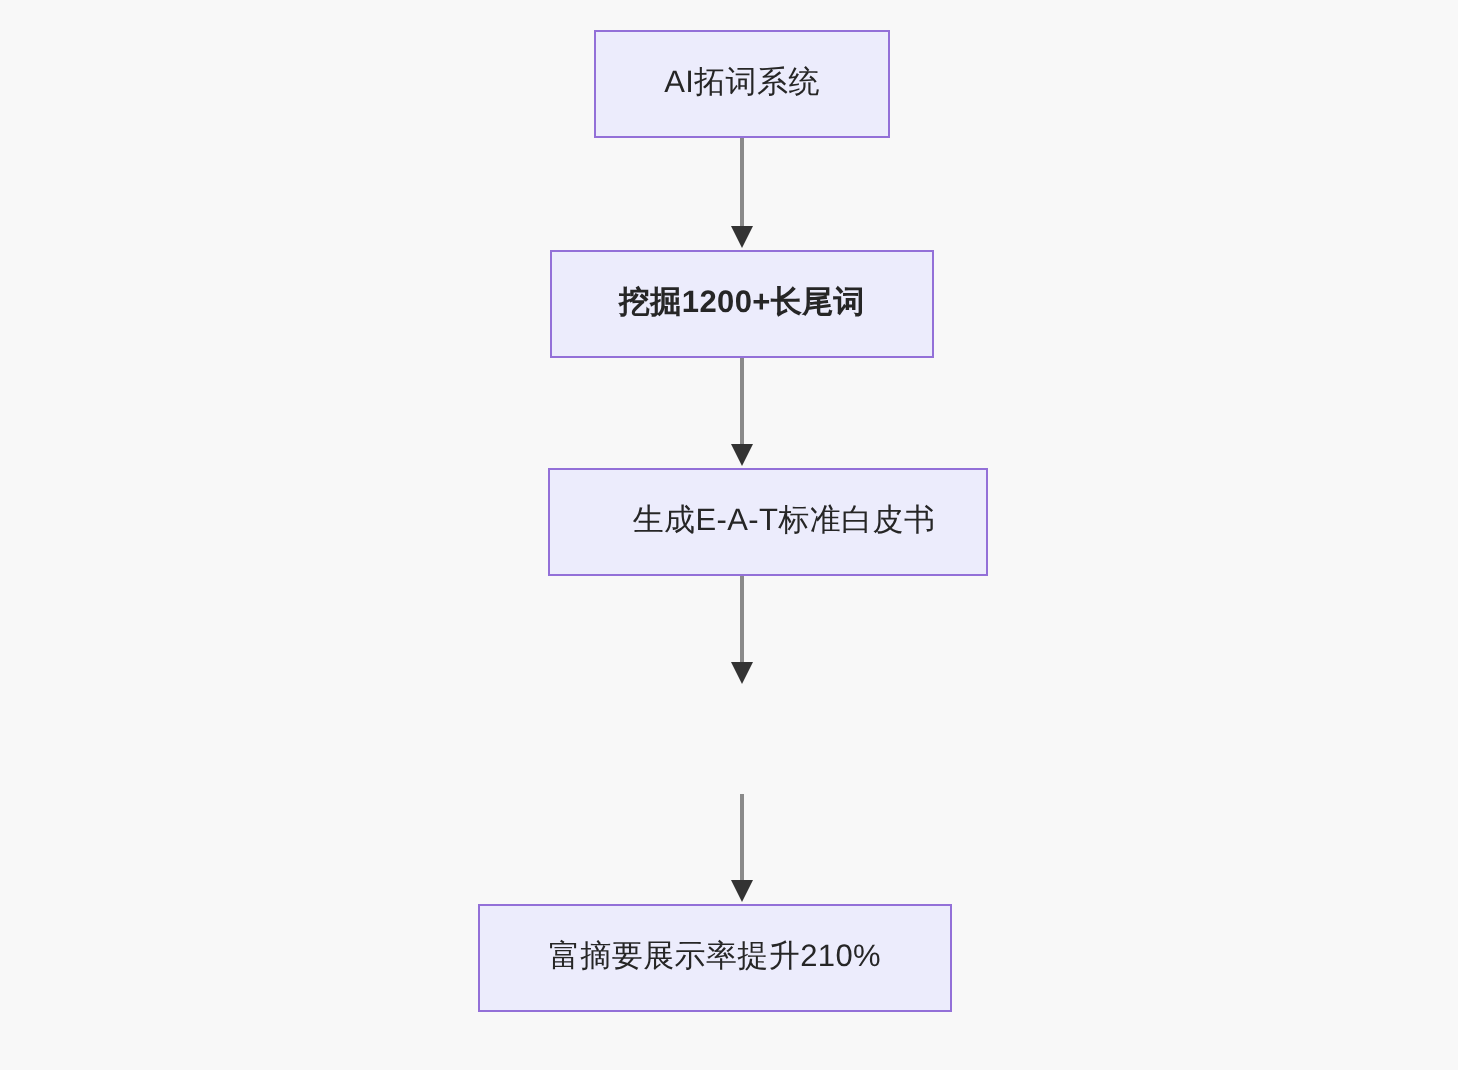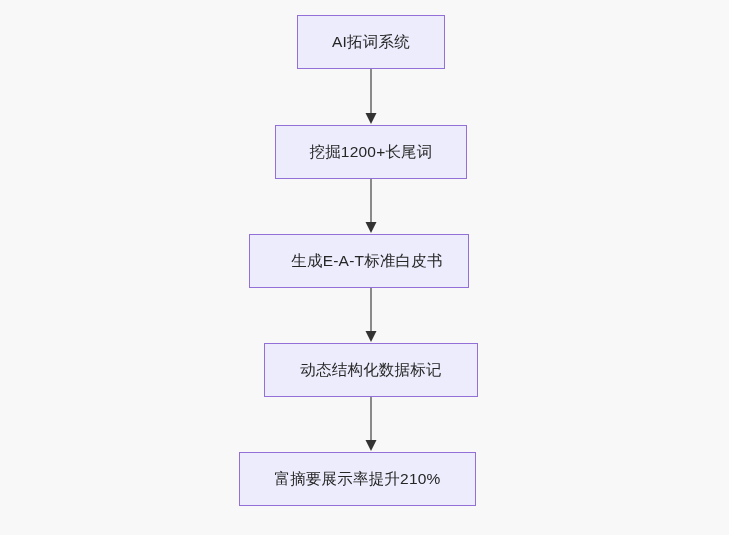--- a/index.html
+++ b/index.html
@@ -34,22 +34,22 @@
     white-space: nowrap;
   }
 
   .node-label {
     display: block;
     text-align: center;
   }
 
   
   #node-1 { left: 297px; top: 15px;  width: 148px; }
-  #node-2 { left: 275px; top: 125px; width: 192px; }
-  #node-3 { left: 249px; top: 234px; width: 220px; padding-left: 16px; }
+  #node-2 { left: 275px; top: 125px; width: 192px; font-weight: bold; }
+  #node-3 { left: 274px; top: 234px; width: 220px; padding-left: 16px; }
   #node-4 { left: 264px; top: 343px; width: 214px; }
   #node-5 { left: 239px; top: 452px; width: 237px; }
 
   .edge {
     position: absolute;
     left: 0;
     top: 0;
     width: 729px;
     height: 535px;
     overflow: visible;
@@ -95,21 +95,18 @@
   </div>
 
   <div class="node" id="node-2">
     <span class="node-label">挖掘1200+长尾词</span>
   </div>
 
   <div class="node" id="node-3">
     <span class="node-label">生成E-A-T标准白皮书</span>
   </div>
 
-  <div class="node" id="node-4">
-    <span class="node-label">动态结构化数据标记</span>
-  </div>
 
   <div class="node" id="node-5">
     <span class="node-label">富摘要展示率提升210%</span>
   </div>
 
 </div>
 
 </body></html>

